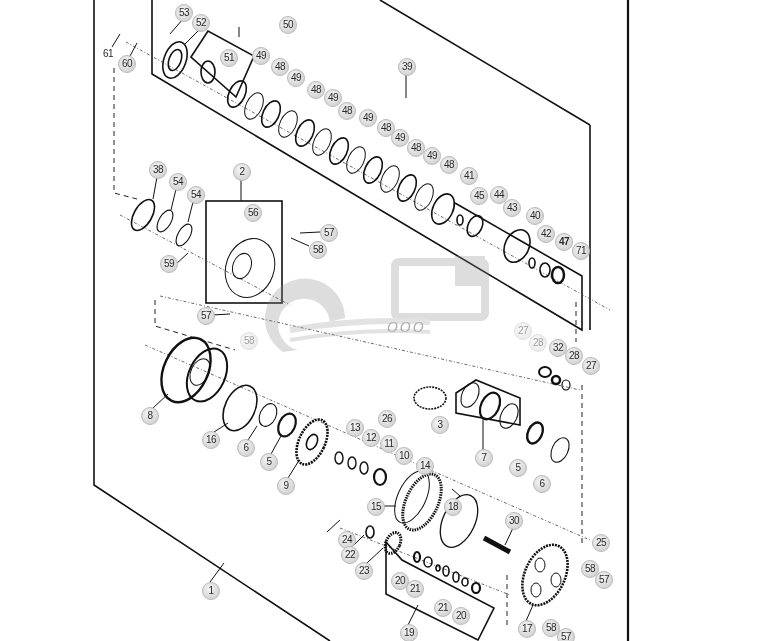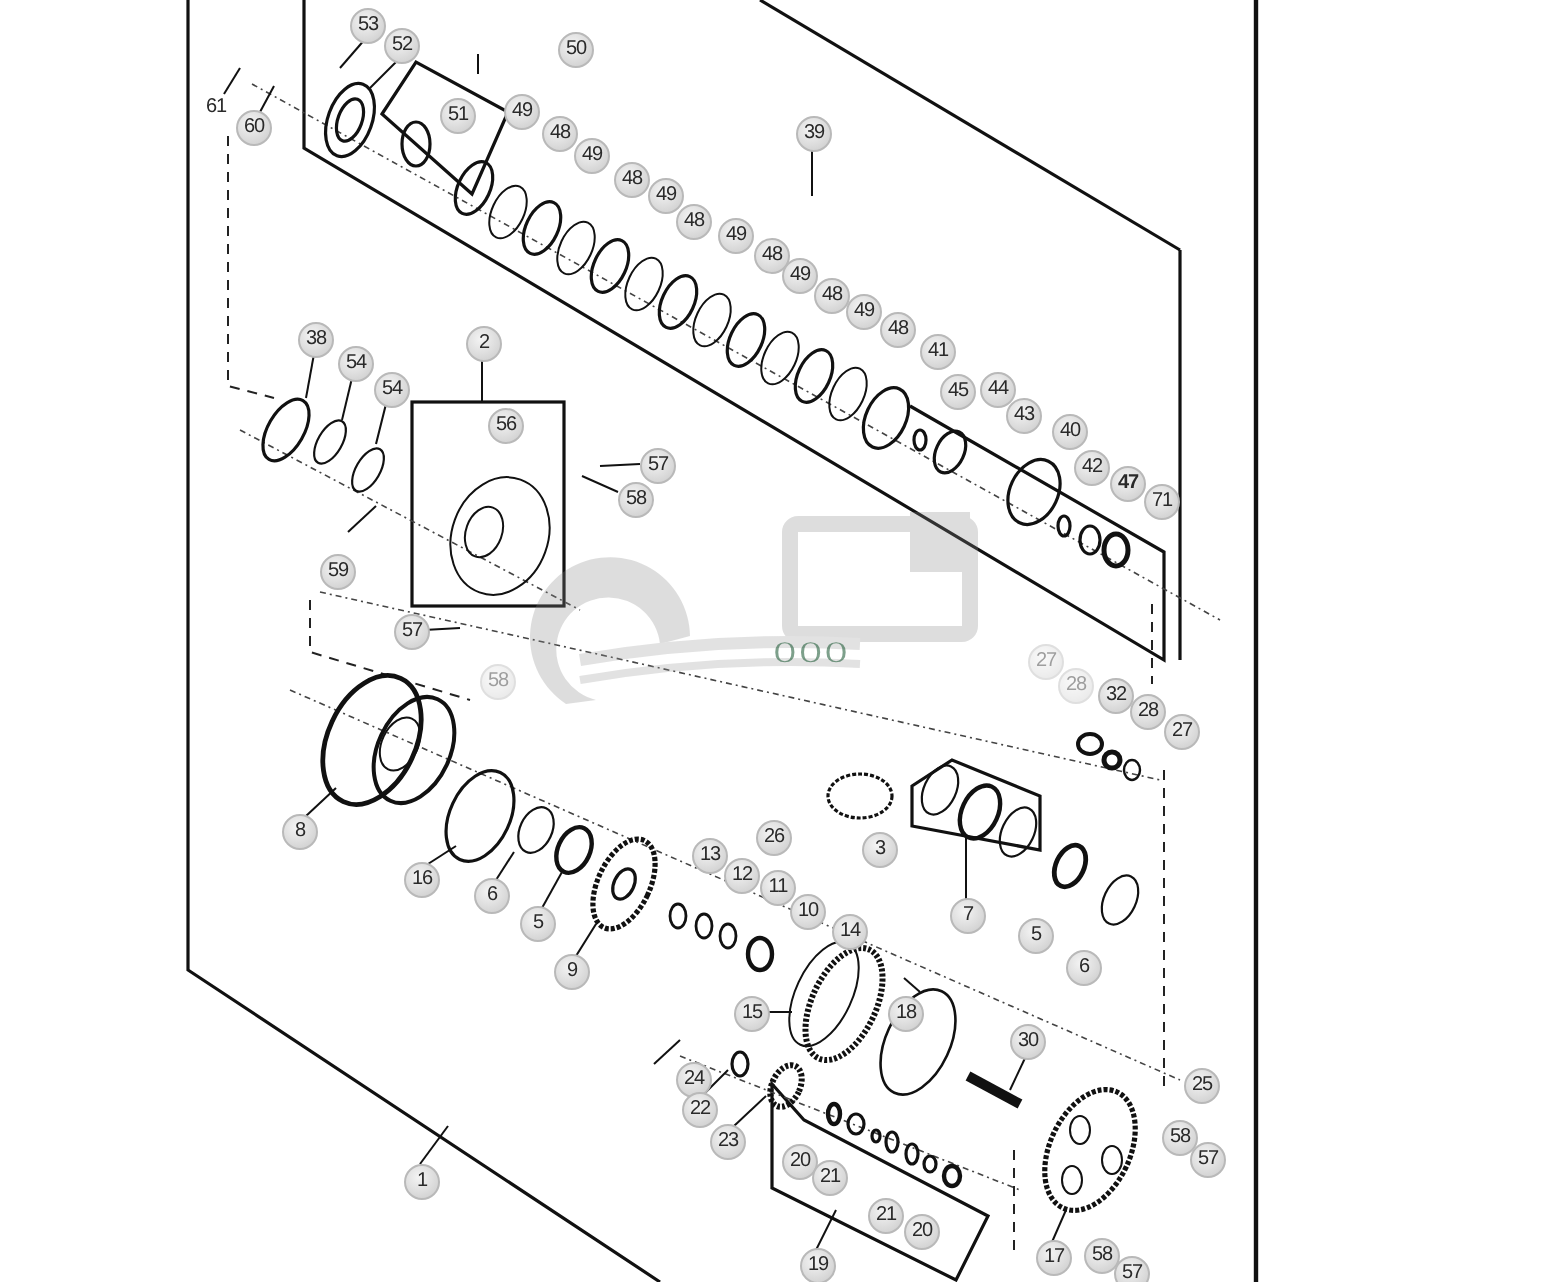--- a/index.html
+++ b/index.html
@@ -3,21 +3,21 @@
 <meta charset="utf-8">
 <style>
   html, body { margin:0; padding:0; background:#ffffff; }
   body { width:781px; height:641px; position:relative; overflow:hidden; font-family:"Liberation Sans", sans-serif; }
   #diagram { position:absolute; left:0; top:0; width:781px; height:641px; }
   .callout { position:absolute; width:16px; height:16px; margin-left:-8px; margin-top:-8px; border-radius:50%;
     background:radial-gradient(circle at 40% 35%, #f4f4f4, #d2d2d2 80%); border:1px solid #b9b9b9;
     font-size:10px; line-height:16px; text-align:center; color:#2a2a2a; letter-spacing:-0.5px; }
   .callout.plain { background:none; border:none; }
   .callout.faded { opacity:0.45; }
-  .wm { position:absolute; color:#14532d; opacity:0.55; pointer-events:none; }
+  .wm { position:absolute; color:#737373; opacity:0.55; pointer-events:none;font-style:italic; }
   .wm-ooo { left:387px; top:319px; font-family:"Liberation Serif", serif; font-size:15px; letter-spacing:2px; }
   .wm-name { left:305px; top:336px; font-family:"Liberation Serif", serif; font-size:29px; letter-spacing:-1px; }
 </style>
 </head>
 <body>
 
 <div id="diagram">
   <svg width="781" height="641" viewBox="0 0 781 641" xmlns="http://www.w3.org/2000/svg">
     <g fill="none" stroke="#111" stroke-width="1.6">
 
@@ -212,21 +212,21 @@
       <div class="callout" style="left: 545px; top: 233px;">42</div>
       <div class="callout" style="left: 563px; top: 241px; font-weight: bold;">47</div>
       <div class="callout" style="left: 580px; top: 250px;">71</div>
       <div class="callout" style="left: 157px; top: 169px;">38</div>
       <div class="callout" style="left: 177px; top: 181px;">54</div>
       <div class="callout" style="left: 195px; top: 194px;">54</div>
       <div class="callout" style="left: 241px; top: 171px;">2</div>
       <div class="callout" style="left: 252px; top: 212px;">56</div>
       <div class="callout" style="left: 328px; top: 232px;">57</div>
       <div class="callout" style="left: 317px; top: 249px;">58</div>
-      <div class="callout" style="left: 168px; top: 285px;">59</div>
+      <div class="callout" style="left: 168px; top: 263px;">59</div>
       <div class="callout" style="left: 205px; top: 315px;">57</div>
       <div class="callout faded" style="left: 248px; top: 340px;">58</div>
       <div class="callout faded" style="left: 522px; top: 330px;">27</div>
       <div class="callout faded" style="left: 537px; top: 342px;">28</div>
       <div class="callout" style="left: 557px; top: 347px;">32</div>
       <div class="callout" style="left: 573px; top: 355px;">28</div>
       <div class="callout" style="left: 590px; top: 365px;">27</div>
       <div class="callout" style="left: 149px; top: 415px;">8</div>
       <div class="callout" style="left: 210px; top: 439px;">16</div>
       <div class="callout" style="left: 245px; top: 447px;">6</div>

